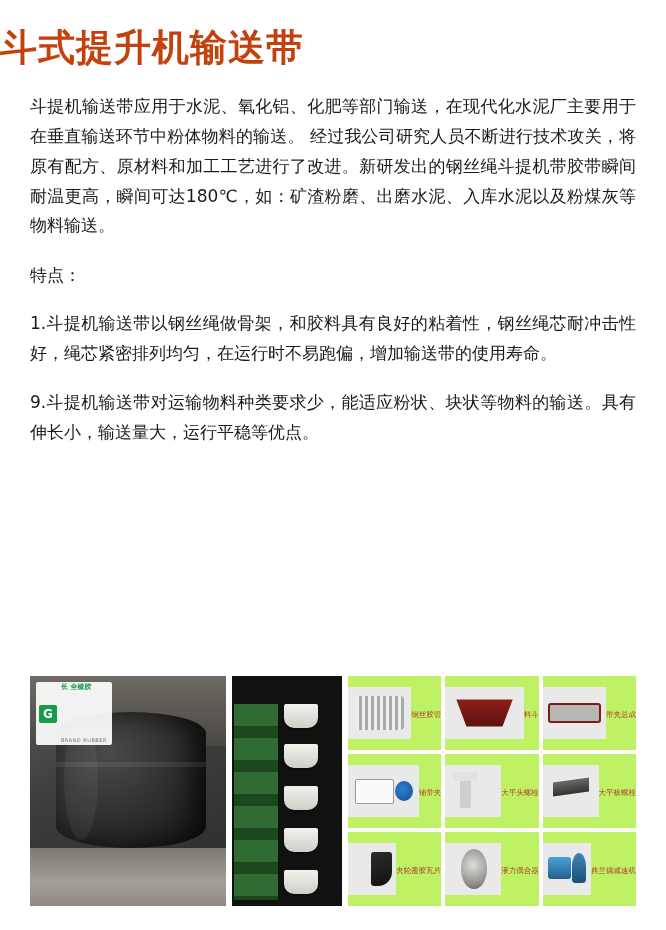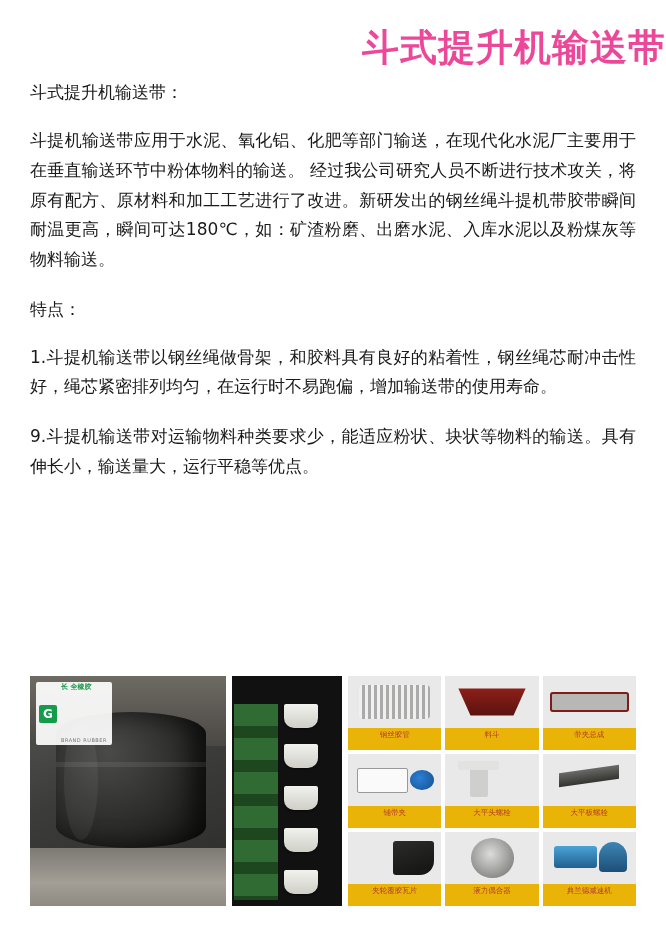--- a/index.html
+++ b/index.html
@@ -14,26 +14,26 @@
     color: #1a1a1a;
     overflow: hidden;
   }
   .page {
     width: 666px;
     height: 930px;
     position: relative;
     background: #fff;
   }
   .title {
-    text-align: right;
+    text-align: left;
     font-size: 37px;
     font-weight: bold;
     letter-spacing: 1px;
-    color: #ec4899;
-    margin: 26px 0 8px 0;
+    color: #c2410c;
+    margin: 26px 0 22px 0;
     line-height: 1.2;
   }
   .body-text {
     padding: 0 30px;
   }
   .para {
     font-size: 17px;
     line-height: 1.75;
     color: #1a1a1a;
     margin: 0 0 20px 0;
@@ -160,24 +160,23 @@
 
   .grid-items {
     flex: 1;
     display: grid;
     grid-template-columns: repeat(3, 1fr);
     grid-template-rows: repeat(3, 1fr);
     gap: 4px;
   }
   .cell {
     display: flex;
-    flex-direction: column;
     align-items: center;
     justify-content: flex-start;
-    background: #eab308;
+    background: #bef264;
   }
   .cell .thumb {
     width: 100%;
     height: 52px;
     position: relative;
     overflow: hidden;
     background: #e9e9e9;
   }
   .cell .cap {
     font-size: 7.5px;
@@ -255,21 +254,20 @@
   }
 </style>
 </head>
 <body>
 
 <div class="page">
 
   <h1 class="title">斗式提升机输送带</h1>
 
   <div class="body-text">
-    <p class="para tight">斗式提升机输送带：</p>
     <p class="para">斗提机输送带应用于水泥、氧化铝、化肥等部门输送，在现代化水泥厂主要用于在垂直输送环节中粉体物料的输送。 经过我公司研究人员不断进行技术攻关，将原有配方、原材料和加工工艺进行了改进。新研发出的钢丝绳斗提机带胶带瞬间耐温更高，瞬间可达180℃，如：矿渣粉磨、出磨水泥、入库水泥以及粉煤灰等物料输送。</p>
     <p class="para tight">特点：</p>
     <p class="para">1.斗提机输送带以钢丝绳做骨架，和胶料具有良好的粘着性，钢丝绳芯耐冲击性好，绳芯紧密排列均匀，在运行时不易跑偏，增加输送带的使用寿命。</p>
     <p class="para">9.斗提机输送带对运输物料种类要求少，能适应粉状、块状等物料的输送。具有伸长小，输送量大，运行平稳等优点。</p>
   </div>
 
   <div class="gallery">
 
     <div class="photo-main">
       <div class="bg-wall"></div>

